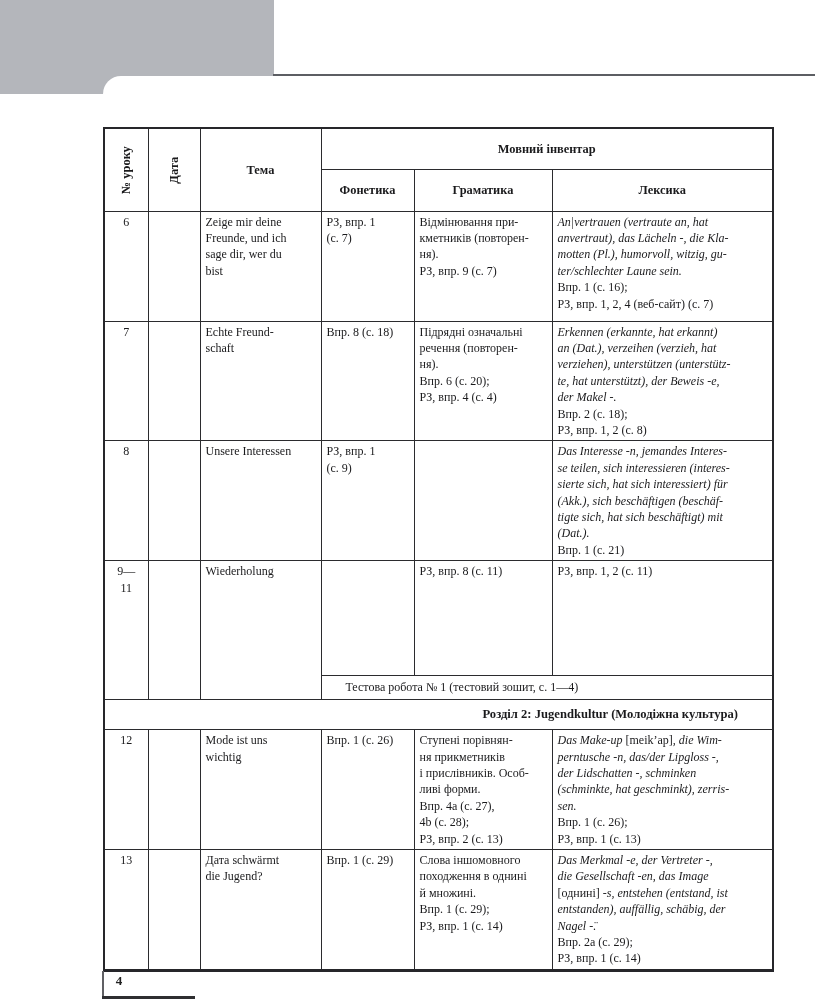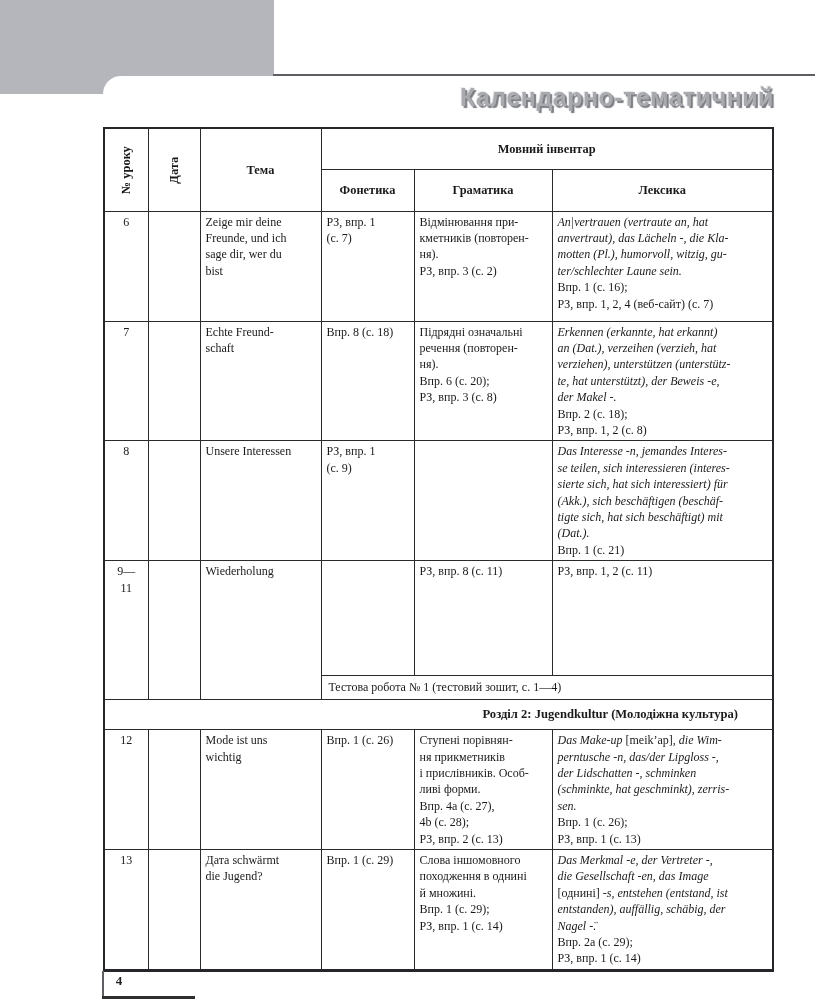--- a/index.html
+++ b/index.html
@@ -24,34 +24,33 @@
     border:1px solid #2b2b2e;vertical-align:top;
     font-size:12px;line-height:16.4px;padding:2px 4px 2px 5px;
     white-space:pre-line;overflow:hidden;
   }
   .sched thead th{font-weight:bold;text-align:center;vertical-align:middle;font-size:12.4px;padding:0;white-space:normal;}
   .vwrap{height:78px;display:flex;align-items:center;justify-content:center;}
   .vtext{transform:rotate(-90deg);white-space:nowrap;font-weight:bold;font-size:12.4px;}
   td.c-no{text-align:center;padding-left:1px;padding-right:1px;}
   td.c-lex .it{font-style:italic;}
   td.c-lex .up{font-style:normal;}
-  tr.r-test td{vertical-align:middle;padding:1px 7px;white-space:nowrap;}
+  tr.r-test td{vertical-align:middle;padding:1px 24px;white-space:nowrap;}
   tr.r-section td{vertical-align:middle;font-weight:bold;text-align:right;padding-right:34px;font-size:12.6px;white-space:nowrap;margin-left:8px;}
   .page-number{position:absolute;left:108px;top:973px;width:22px;text-align:center;font-weight:bold;font-size:13px;color:#222;}
   .footer-vrule{position:absolute;left:102px;top:971px;width:1.5px;height:27px;background:#606064;}
   .footer-hrule{position:absolute;left:102px;top:996px;width:93px;height:3px;background:#2e2e31;}
 </style>
 </head>
 <body>
 
 <div class="gray-block"></div>
 <div class="top-rule"></div>
 
 <div class="panel">
-  <div class="page-title">Календарно-тематичний</div>
 
   <table class="sched">
     <colgroup>
       <col style="width:44px">
         <col style="width:52px">
         <col style="width:121px">
       <col style="width:93px">
         <col style="width:138px">
         <col style="width:221px">
     </colgroup>
@@ -82,39 +81,39 @@
         <td></td>
         <td>Zeige mir deine
 Freunde, und ich
 sage dir, wer du
 bist</td>
         <td>РЗ, впр. 1
 (с. 7)</td>
         <td>Відмінювання при-
 кметників (повторен-
 ня).
-РЗ, впр. 3 (с. 2)</td>
+РЗ, впр. 9 (с. 7)</td>
         <td class="c-lex"><span class="it">An|vertrauen (vertraute an, hat
 anvertraut), das Lächeln -, die Kla-
 motten (Pl.), humorvoll, witzig, gu-
 ter/schlechter Laune sein.</span><span class="up">
 Впр. 1 (с. 16);
 РЗ, впр. 1, 2, 4 (веб-сайт) (с. 7)</span></td>
       </tr>
       <tr style="height:117px">
         <td class="c-no">7</td>
         <td></td>
         <td>Echte Freund-
 schaft</td>
         <td>Впр. 8 (с. 18)</td>
         <td>Підрядні означальні
 речення (повторен-
 ня).
 Впр. 6 (с. 20);
-РЗ, впр. 3 (с. 8)</td>
+РЗ, впр. 4 (с. 4)</td>
         <td class="c-lex"><span class="it">Erkennen (erkannte, hat erkannt)
 an (Dat.), verzeihen (verzieh, hat
 verziehen), unterstützen (unterstütz-
 te, hat unterstützt), der Beweis -e,
 der Makel -.</span><span class="up">
 Впр. 2 (с. 18);
 РЗ, впр. 1, 2 (с. 8)</span></td>
       </tr>
       <tr style="height:116px">
         <td class="c-no">8</td>

